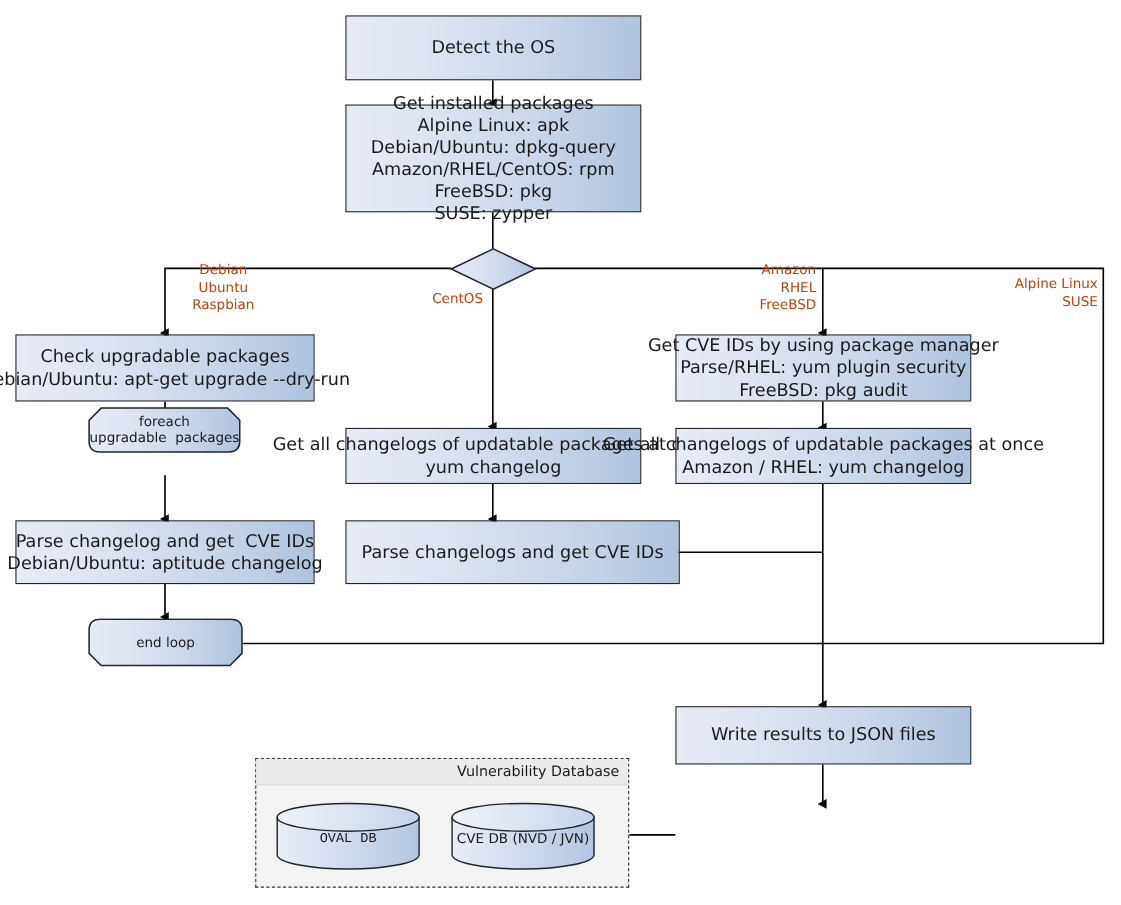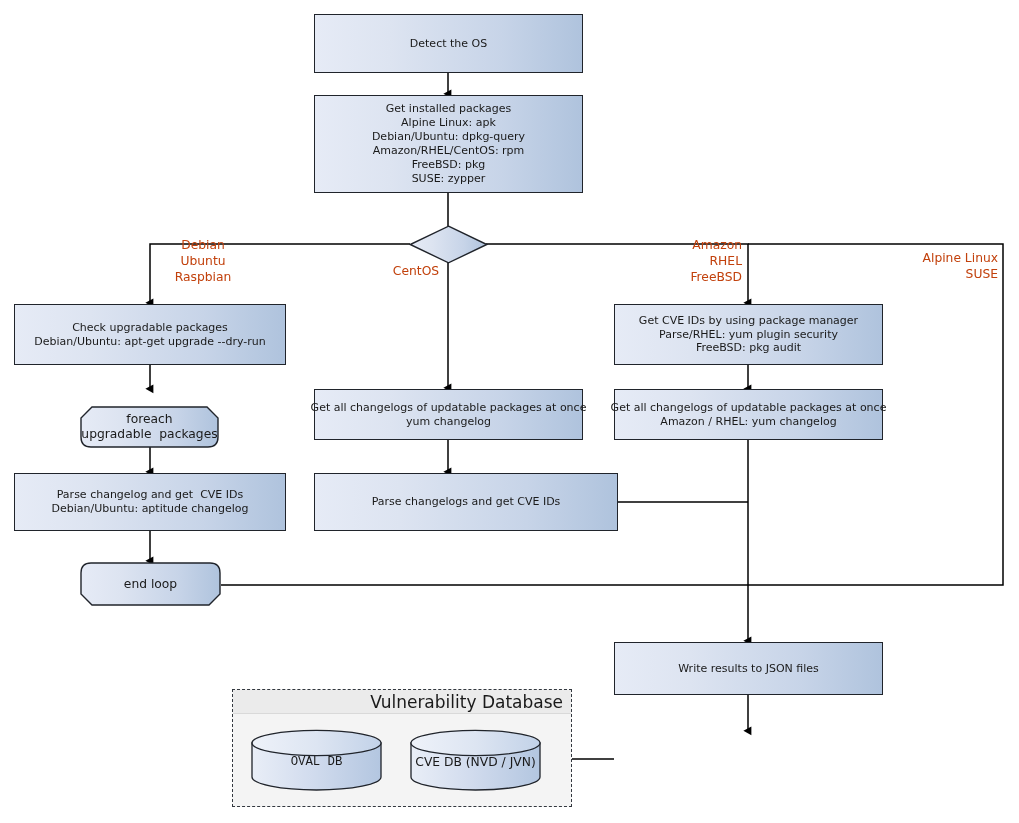--- a/index.html
+++ b/index.html
@@ -7,21 +7,21 @@
   #stage{position:relative;width:1019px;height:823px;overflow:hidden;}
 
   svg#wires{position:absolute;left:0;top:0;width:1019px;height:823px;pointer-events:none;}
 
   .node{position:absolute;box-sizing:border-box;display:flex;align-items:center;
         justify-content:center;text-align:center;color:#1a1a1a;
         background:linear-gradient(90deg,#e6ebf6 0%,#dde4f1 28%,#c7d4e8 70%,#afc3dd 100%);
         border:1.4px solid #20242b;}
   .node .txt{line-height:1.26;white-space:pre;}
 
-  .proc{font-size:11px;}
+  .proc{font-size:16px;}
   .wide-overflow .txt{white-space:pre;}
 
   
   .loop-start{
     border:none;background:transparent;
   }
   .loop-end{
     border:none;background:transparent;
   }
   .shape-svg{position:absolute;left:0;top:0;}
@@ -32,21 +32,21 @@
 
   
   .blabel{position:absolute;font-size:12.3px;color:#c2410c;line-height:1.3;white-space:pre;}
   .blabel.r{text-align:right;}
   .blabel.l{text-align:left;}
 
   
   .vdb{position:absolute;box-sizing:border-box;border:1.8px dashed #33383f;background:#f4f4f4;}
   .vdb-title{position:absolute;left:0;top:0;right:0;height:23px;background:#ebebeb;
              border-bottom:1px solid #d9d9d9;display:flex;align-items:center;
-             justify-content:flex-end;padding-right:8px;font-size:17px;color:#1a1a1a;}
+             justify-content:flex-end;padding-right:8px;font-size:13px;color:#1a1a1a;}
   .cyl{position:absolute;}
   .cyl-label{position:absolute;width:100%;text-align:center;font-size:12.3px;color:#1a1a1a;
              white-space:pre;}
 </style>
 </head>
 <body>
 
 <div id="stage">
 
   <svg id="wires" viewBox="0 0 1019 823">
@@ -129,21 +129,21 @@
 RHEL
 FreeBSD</div>
   <div class="blabel r" style="left:888px;top:251px;width:110px;text-align:right;">Alpine Linux
 SUSE</div>
 
   <div class="node proc" style="left:14px;top:304px;width:272px;height:61px;">
     <span class="txt">Check upgradable packages
 Debian/Ubuntu: apt-get upgrade --dry-run</span>
   </div>
 
-  <div class="node loop-start" style="left:80px;top:406px;width:139px;height:42px;">
+  <div class="node loop-start" style="left:80px;top:370px;width:139px;height:42px;">
     <svg class="shape-svg" width="139" height="42" viewBox="0 0 139 42">
       <path d="M12,1 L127,1 L138,12 L138,31 Q138,41 128,41 L11,41 Q1,41 1,31 L1,12 Z" fill="url(#nodegrad)" stroke="#20242b" stroke-width="1.4"></path>
     </svg>
     <span class="shape-label">foreach
 upgradable  packages</span>
   </div>
 
   <div class="node proc" style="left:14px;top:473px;width:272px;height:58px;">
     <span class="txt">Parse changelog and get  CVE IDs
 Debian/Ubuntu: aptitude changelog</span>

